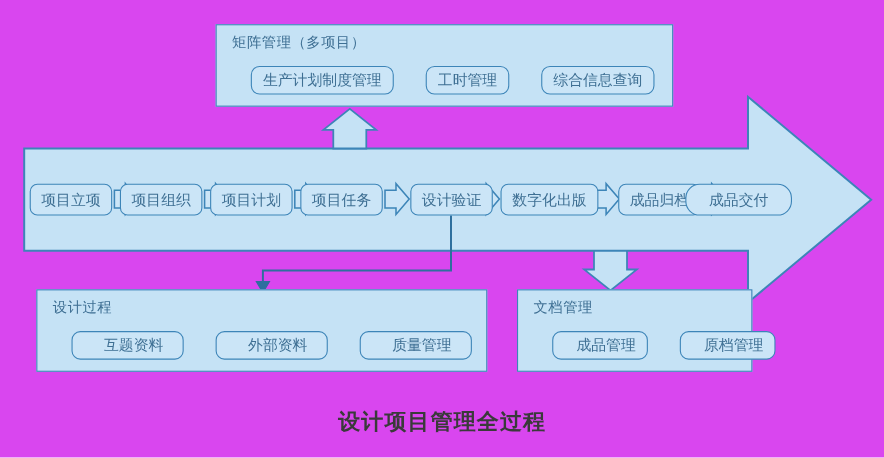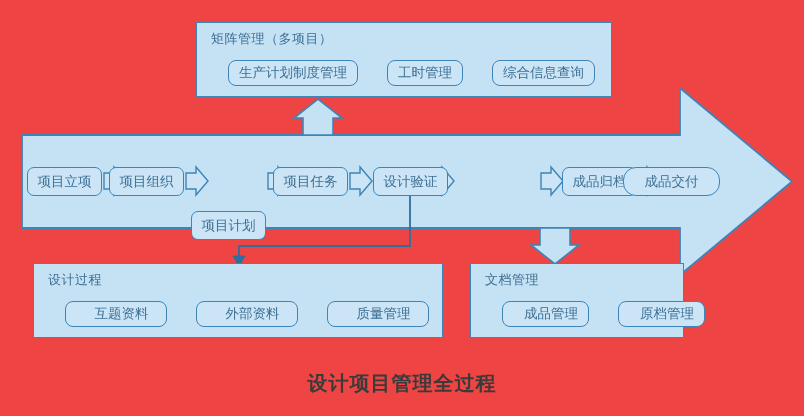--- a/index.html
+++ b/index.html
@@ -9,21 +9,21 @@
     background: #ffffff;
   }
   body {
     font-family: "Liberation Sans", "DejaVu Sans", sans-serif;
   }
   #stage {
     position: relative;
     width: 804px;
     height: 416px;
     overflow: hidden;
-    background: #ef4444;
+    background: #d946ef;
   }
   #svg-layer {
     position: absolute;
     left: 0;
     top: 0;
     width: 804px;
     height: 416px;
   }
 
   
@@ -126,23 +126,24 @@
     <div class="panel-title">矩阵管理（多项目）</div>
     <div class="panel-row">
       <div class="pill">生产计划制度管理</div>
       <div class="pill">工时管理</div>
       <div class="pill">综合信息查询</div>
     </div>
   </div>
 
   <div class="stagebox" style="left:27px;  top:167px; width:75px;">项目立项</div>
   <div class="stagebox" style="left:109px; top:167px; width:75px;">项目组织</div>
-  <div class="stagebox" style="left:191px; top:167px; width:75px;margin-top:44px;">项目计划</div>
+  <div class="stagebox" style="left:191px; top:167px; width:75px;">项目计划</div>
   <div class="stagebox" style="left:273px; top:167px; width:75px;">项目任务</div>
   <div class="stagebox" style="left:373px; top:167px; width:75px;">设计验证</div>
+  <div class="stagebox" style="left:455px; top:167px; width:89px;">数字化出版</div>
   <div class="stagebox" style="left:562px; top:167px; width:75px;">成品归档</div>
   <div class="stagebox" style="left:623px; top:167px; width:97px;border-radius:13px;">成品交付</div>
 
   <div class="panel" style="left:33px; top:263px; width:410px; height:75px;">
     <div class="panel-title">设计过程</div>
     <div class="panel-row">
       <div class="pill grow">互题资料</div>
       <div class="pill grow">外部资料</div>
       <div class="pill grow">质量管理</div>
     </div>

